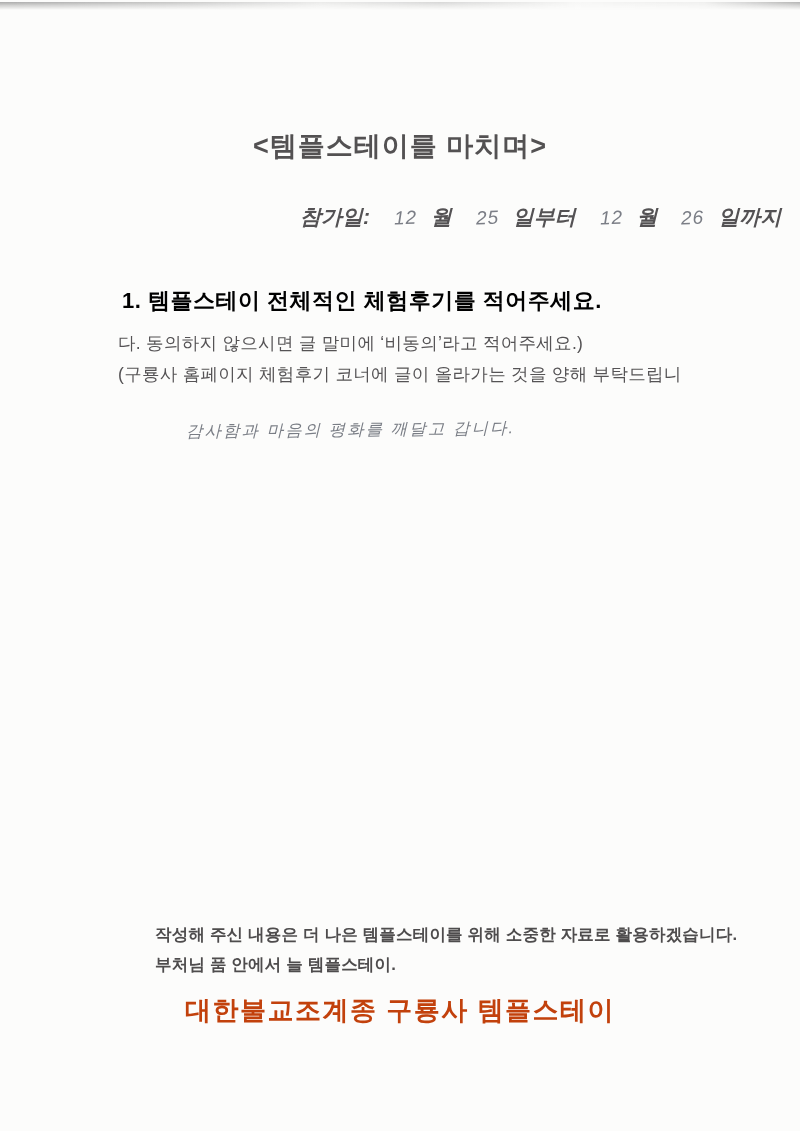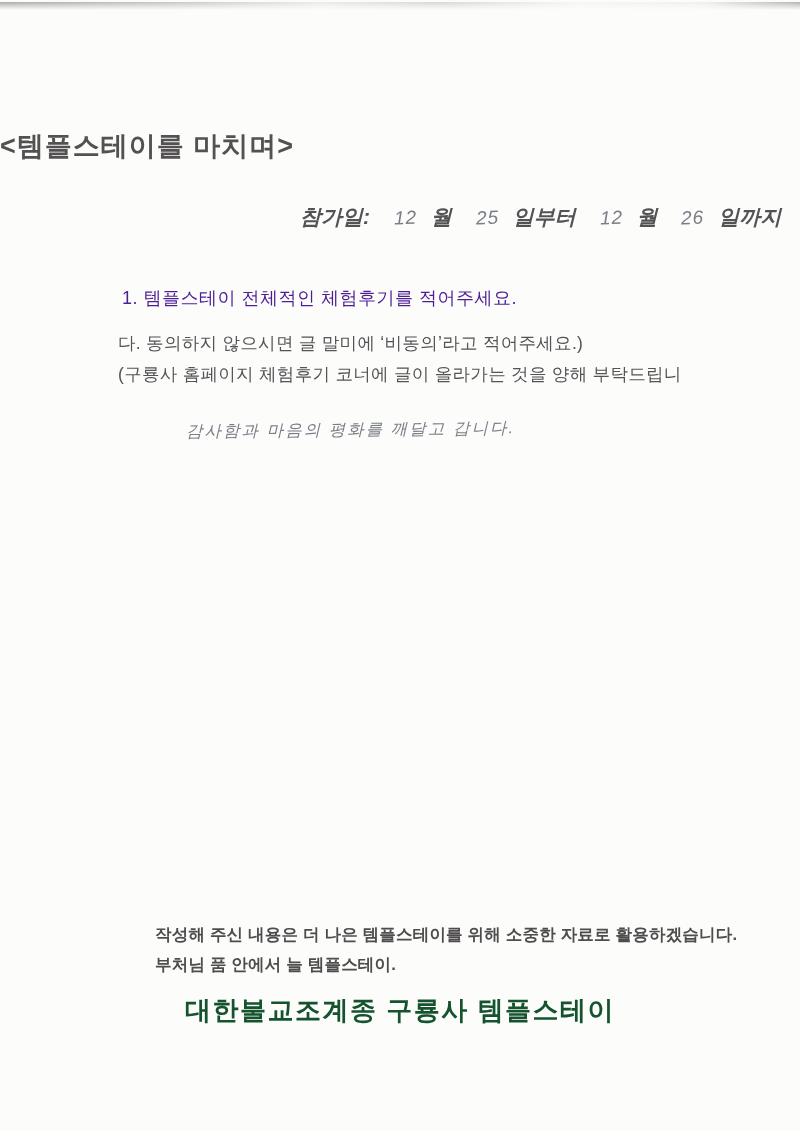--- a/index.html
+++ b/index.html
@@ -30,21 +30,21 @@
         rgba(160,160,160,.18) 40%, rgba(130,130,130,.30) 55%,
         rgba(200,200,200,.10) 72%, rgba(170,170,170,.15) 88%,
         rgba(90,90,90,.45) 100%);
     -webkit-mask-image: linear-gradient(to bottom, #000 0%, rgba(0,0,0,.5) 45%, transparent 100%);
     mask-image: linear-gradient(to bottom, #000 0%, rgba(0,0,0,.5) 45%, transparent 100%);
     filter: blur(.6px);
   }
   .doc-title {
     position: absolute;
     top: 128px; left: 0; right: 0;
-    text-align: left;
+    text-align: center;
     font-size: 27px;
     font-weight: 700;
     letter-spacing: 1px;
     color: #535152;
   }
   .date-line {
     position: absolute;
     top: 203px; left: 300px;
     font-size: 21px;
     font-weight: 600;
@@ -60,24 +60,24 @@
   }
   .date-line .hand {
     display: inline-block;
     font-size: 19px;
     transform: rotate(-2deg);
     margin: 0 8px 0 14px;
   }
   .question-title {
     position: absolute;
     top: 286px; left: 122px;
-    font-size: 18px;
-    font-weight: 400;
+    font-size: 22px;
+    font-weight: 700;
     letter-spacing: .5px;
-    color: #4c1d95;
+    color: #000000;
   }
   .question-note {
     position: absolute;
     top: 328px; left: 118px;
     font-size: 17.5px;
     line-height: 31px;
     font-weight: 500;
     letter-spacing: .3px;
     color: #555355;
   }
@@ -99,21 +99,21 @@
     color: #4e4c4d;
     margin-left: 40px;
   }
   .org-title {
     position: absolute;
     top: 993px; left: 0; right: 0;
     text-align: center;
     font-size: 26px;
     font-weight: 700;
     letter-spacing: 1.5px;
-    color: #14532d;
+    color: #c2410c;
   }
 </style>
 </head>
 <body>
 
 <div class="page">
 
   <div class="scan-edge"></div>
 
   <div class="doc-title">&lt;템플스테이를 마치며&gt;</div>

